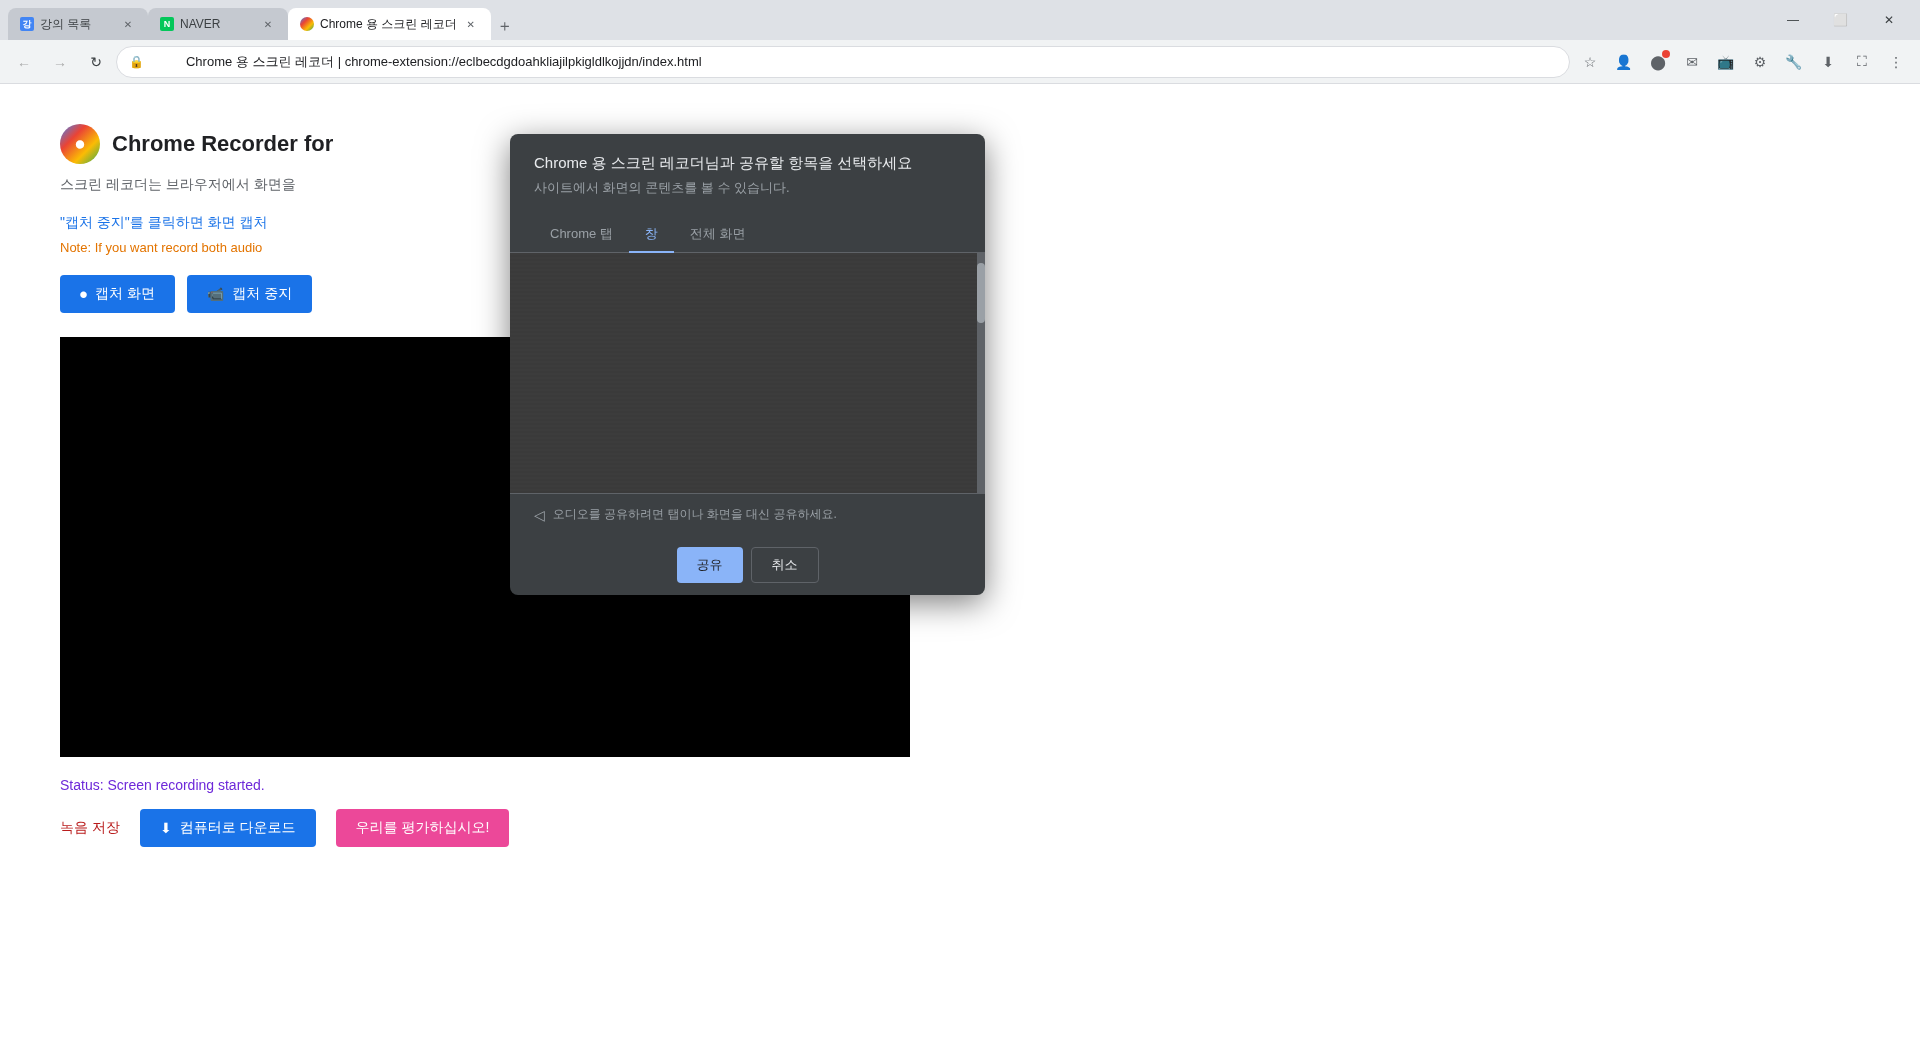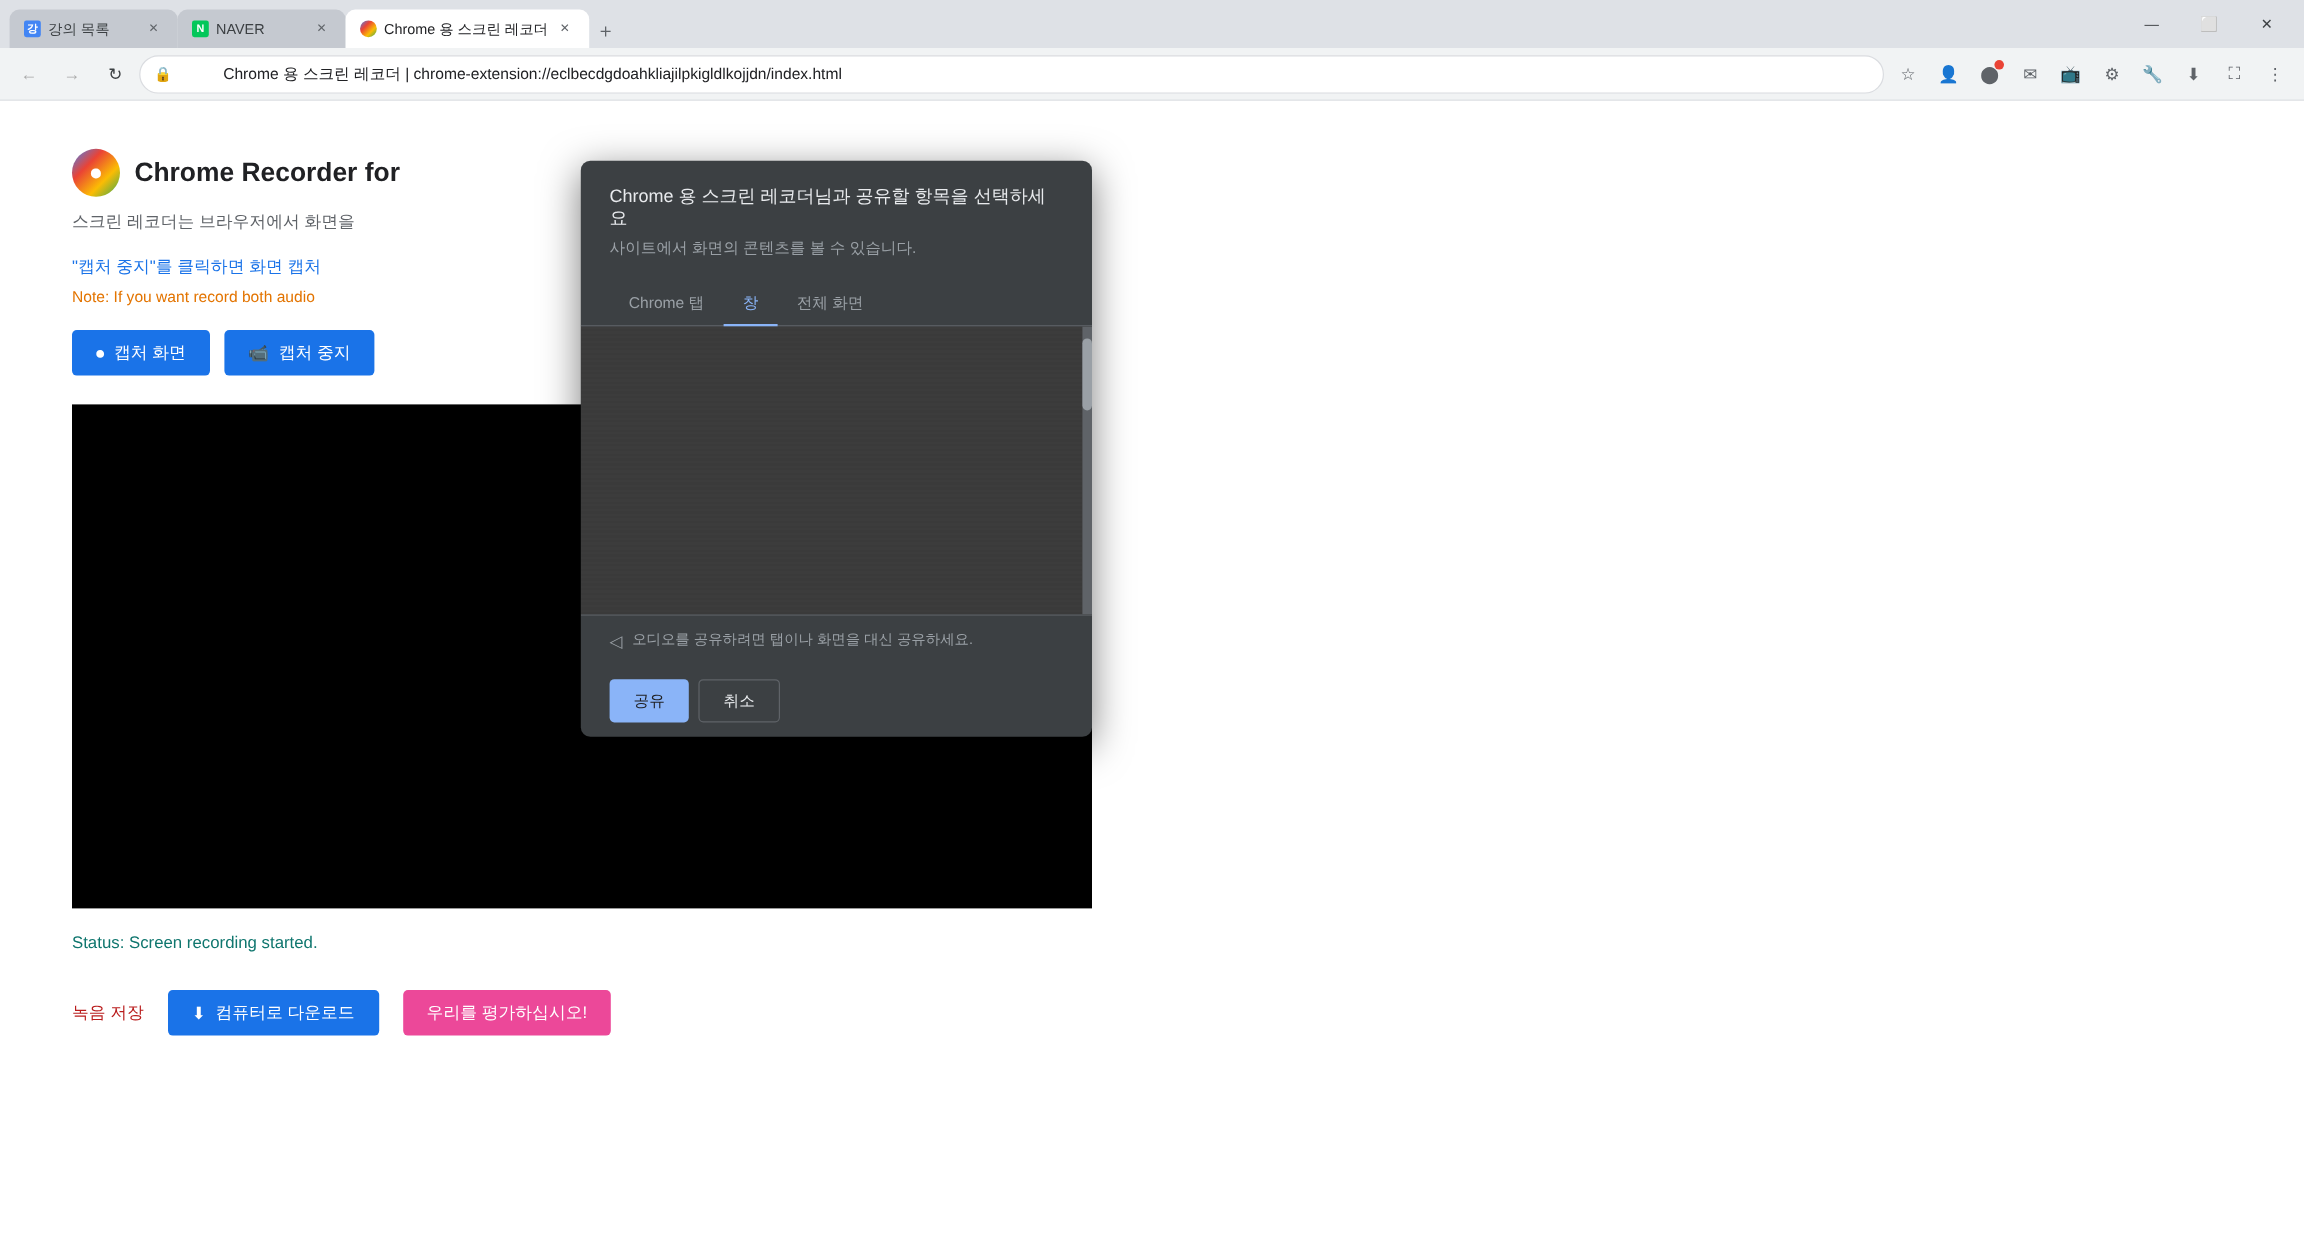--- a/index.html
+++ b/index.html
@@ -235,22 +235,22 @@
       gap: 8px;
     }
     .video-preview {
       width: 850px;
       height: 420px;
       background: #000;
       margin-bottom: 20px;
     }
     .status-text {
       font-size: 14px;
-      color: #0f766e;
-      margin-bottom: 32px;
+      color: #6d28d9;
+      margin-bottom: 16px;
     }
     .bottom-row {
       display: flex;
       align-items: center;
       gap: 20px;
     }
     .save-link {
       color: #b91c1c;
       font-size: 14px;
       cursor: pointer;
@@ -284,22 +284,22 @@
       top: 0;
       left: 0;
       width: 100%;
       height: 100%;
       background: transparent;
       z-index: 100;
     }
     .share-dialog {
       position: absolute;
       top: 50px;
-      left: 484px;
-      width: 426px;
+      left: 510px;
+      width: 475px;
       background: #3c4043;
       border-radius: 8px;
       box-shadow: 0 8px 32px rgba(0,0,0,0.5);
       overflow: hidden;
       color: #e8eaed;
     }
     .dialog-header {
       padding: 20px 24px 8px;
     }
     .dialog-title {
@@ -371,21 +371,21 @@
       align-items: center;
       gap: 8px;
       border-top: 1px solid #5f6368;
     }
     .audio-note-icon {
       font-size: 14px;
       color: #9aa0a6;
     }
     .dialog-footer {
       display: flex;
-      justify-content: flex-start;
+      justify-content: center;
       padding: 12px 24px;
       gap: 8px;
     }
     .btn-share {
       background: #8ab4f8;
       color: #202124;
       border: none;
       border-radius: 4px;
       padding: 8px 20px;
       font-size: 13px;

